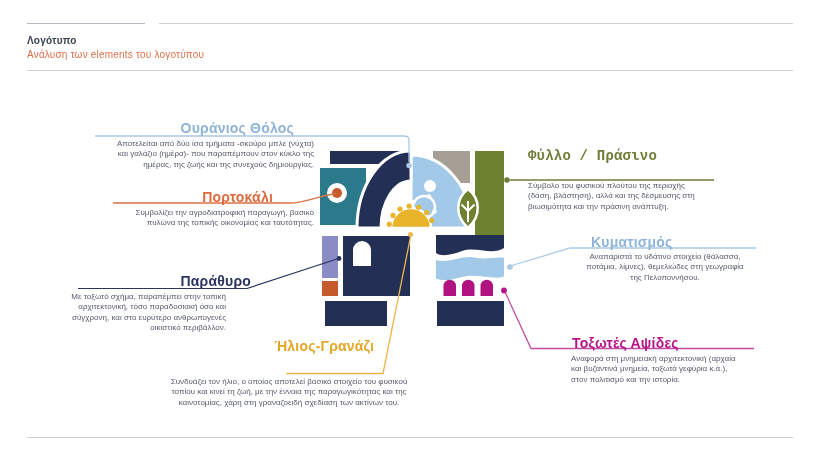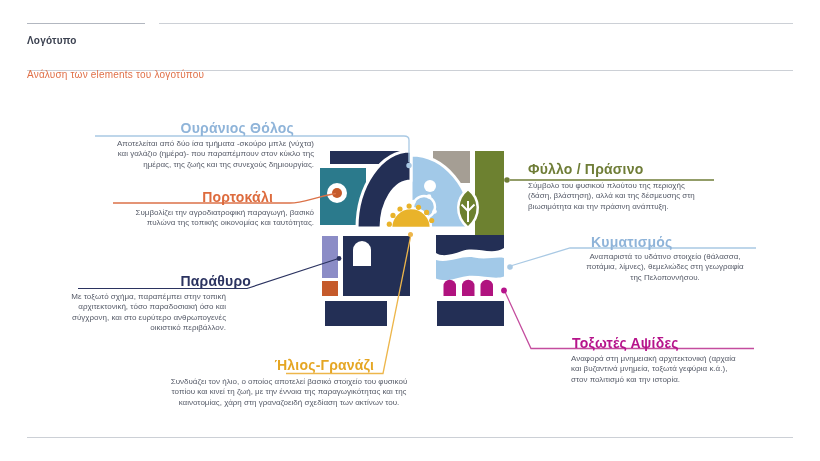--- a/index.html
+++ b/index.html
@@ -4,36 +4,36 @@
 <style>
   html,body{margin:0;padding:0;background:#fff;}
   .page{position:relative;width:816px;height:461px;background:#fff;overflow:hidden;
         font-family:"Liberation Sans", sans-serif;}
   .rule{position:absolute;height:1px;background:#ccd0d6;}
   .rule-a{left:27px;top:23px;width:118px;background:#b2b7c0;}
   .rule-b{left:159px;top:23px;width:634px;}
   .rule-c{left:27px;top:70px;width:766px;}
   .rule-d{left:27px;top:437px;width:766px;}
   .page-title{position:absolute;left:27px;top:35px;font-size:10px;color:#3b4150;font-weight:bold;letter-spacing:.2px;}
-  .page-subtitle{position:absolute;left:27px;top:49px;font-size:10px;color:#e07048;letter-spacing:.2px;margin-top:20px;}
+  .page-subtitle{position:absolute;left:27px;top:49px;font-size:10px;color:#e07048;letter-spacing:.2px;}
   .c-title{position:absolute;font-size:14px;font-weight:bold;letter-spacing:.2px;white-space:nowrap;}
   .c-body{position:absolute;font-size:8px;line-height:10.4px;color:#565b68;white-space:pre-line;}
   .t-dome{color:#8fb4d9;right:522px;top:120px;}
   .b-dome{right:502px;top:139px;width:240px;text-align:right;}
   .t-orange{color:#dd6b3d;right:543px;top:189px;}
   .b-orange{right:502px;top:208px;width:215px;text-align:right;}
   .t-window{color:#2b3360;right:565px;top:273px;text-align:right;}
   .b-window{right:590px;top:292px;width:180px;text-align:right;}
-  .t-leaf{color:#6f7d37;left:528px;top:161px;}
+  .t-leaf{color:#6f7d37;left:528px;top:148px;font-family:Liberation Mono, monospace;}
   .b-leaf{left:528px;top:181px;width:185px;text-align:left;}
   .t-wave{color:#8fb4d9;left:591px;top:234px;}
   .b-wave{left:570px;top:252px;width:190px;text-align:center;}
   .t-arches{color:#b6138b;left:572px;top:335px;}
   .b-arches{left:571px;top:354px;width:190px;text-align:left;}
-  .t-sun{color:#e5a623;right:442px;top:357px;margin-left:12px;}
+  .t-sun{color:#e5a623;right:442px;top:338px;margin-left:12px;}
   .b-sun{right:342px;top:377px;width:370px;text-align:center;}
   #logo-svg{position:absolute;left:316px;top:148px;}
   #overlay-svg{position:absolute;left:0;top:0;pointer-events:none;}
 </style>
 </head>
 <body>
 
 <div class="page">
 
   <div class="rule rule-a"></div>

